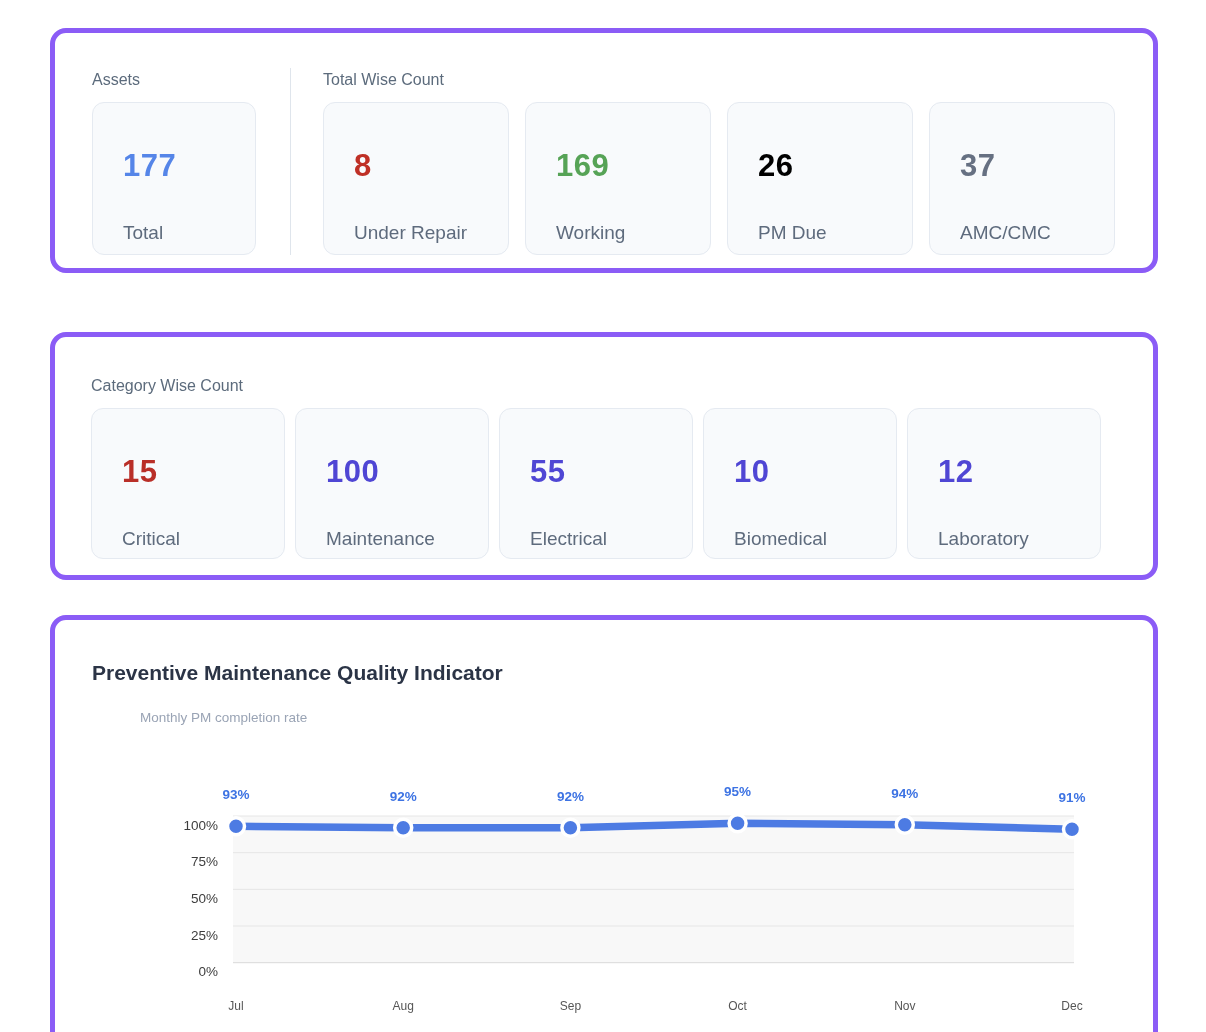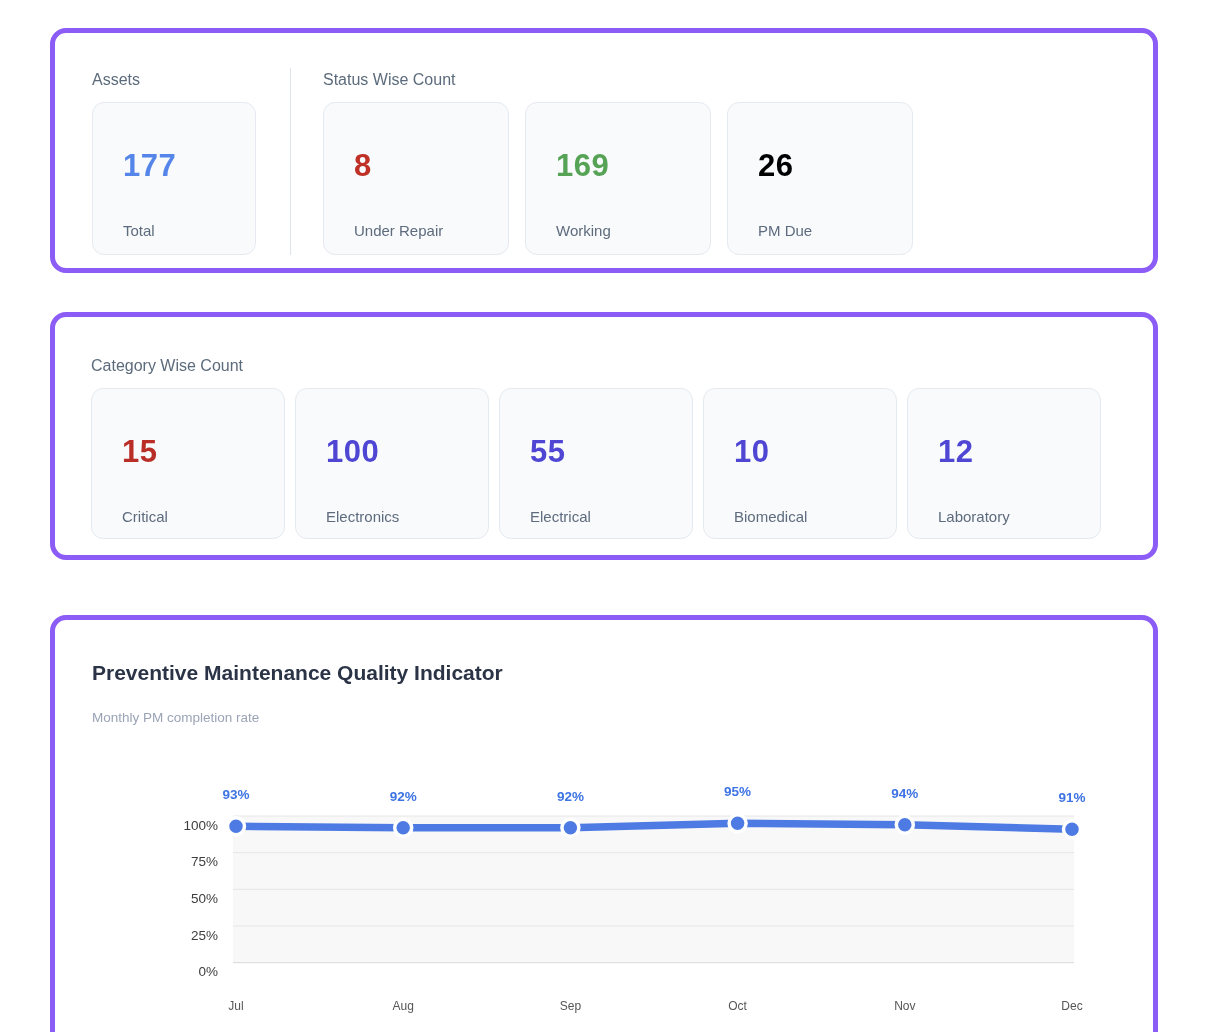--- a/index.html
+++ b/index.html
@@ -1,98 +1,102 @@
 <!DOCTYPE html>
 <html><head>
 <meta charset="utf-8">
 <style>
   * { margin:0; padding:0; box-sizing:border-box; }
   html,body { width:1206px; height:1032px; background:#ffffff; overflow:hidden;
               font-family:"Liberation Sans", sans-serif; position:relative; }
   .card { position:absolute; left:50px; width:1108px; background:#ffffff;
           border:5px solid #8b5cf6; border-radius:16px; }
   #card-assets   { top:28px;  height:245px; }
-  #card-category { top:312px; height:248px; }
+  #card-category { top:332px; height:248px; }
   #card-pm       { top:615px; height:455px; }
 
   .section-title { font-size:16px; color:#5c6b7c; font-weight:400; }
 
   
   .assets-inner { display:flex; padding:38px 0 0 37px; }
   .col-assets { width:164px; flex:0 0 auto; }
   .v-divider { width:1px; height:187px; background:#dfe5ec; margin:-3px 32px 0 34px; flex:0 0 auto; }
   .col-status { flex:1; }
   .tiles-row { display:flex; gap:16px; margin-top:13px; }
 
   .stat-tile { background:#f8fafc; border:1px solid #e5eaf1; border-radius:12px;
                height:153px; padding:47px 0 0 30px; }
   .stat-tile.cat { height:151px; width:194px; }
   .stat-tile.assets-total { width:164px; }
   .stat-tile.status { width:186px; }
   .stat-value { font-size:31px; font-weight:700; line-height:31px; letter-spacing:0.5px; }
-  .stat-label { margin-top:41px; font-size:15px; color:#5e6b7d; }
+  .stat-label { margin-top:41px; font-size:19px; color:#5e6b7d; }
 
   
   .cat-inner { padding:40px 0 0 36px; }
   .cat-inner .tiles-row { gap:10px; margin-top:13px; }
 
   
   .pm-inner { padding:41px 0 0 37px; }
   .pm-title { font-size:21px; font-weight:700; color:#2b3446; line-height:24px; }
-  .pm-subtitle { margin-top:25px; font-size:13.5px; color:#9aa4b5; }
+  .pm-subtitle { margin-top:25px; font-size:13.5px; color:#9aa4b5;margin-left:48px; }
   #pm-chart-svg { position:absolute; left:0; top:155px; width:1108px; height:262px; display:block; }
 </style>
 </head>
 <body>
 
 <div class="card" id="card-assets">
   <div class="assets-inner">
     <div class="col-assets">
       <div class="section-title">Assets</div>
       <div class="tiles-row">
         <div class="stat-tile assets-total">
           <div class="stat-value" style="color: rgb(85, 133, 232);">177</div>
           <div class="stat-label">Total</div>
         </div>
       </div>
     </div>
 
     <div class="v-divider"></div>
 
     <div class="col-status">
-      <div class="section-title">Status Wise Count</div>
+      <div class="section-title">Total Wise Count</div>
       <div class="tiles-row">
         <div class="stat-tile status">
           <div class="stat-value" style="color: rgb(191, 48, 38);">8</div>
           <div class="stat-label">Under Repair</div>
         </div>
         <div class="stat-tile status">
           <div class="stat-value" style="color: rgb(86, 163, 86);">169</div>
           <div class="stat-label">Working</div>
         </div>
         <div class="stat-tile status">
           <div class="stat-value" style="color: #000000;">26</div>
           <div class="stat-label">PM Due</div>
+        </div>
+        <div class="stat-tile status">
+          <div class="stat-value" style="color: rgb(102, 112, 130);">37</div>
+          <div class="stat-label">AMC/CMC</div>
         </div>
       </div>
     </div>
   </div>
 </div>
 
 <div class="card" id="card-category">
   <div class="cat-inner">
     <div class="section-title">Category Wise Count</div>
     <div class="tiles-row">
       <div class="stat-tile cat">
         <div class="stat-value" style="color: rgb(185, 47, 40);">15</div>
         <div class="stat-label">Critical</div>
       </div>
       <div class="stat-tile cat">
         <div class="stat-value" style="color: rgb(79, 70, 212);">100</div>
-        <div class="stat-label">Electronics</div>
+        <div class="stat-label">Maintenance</div>
       </div>
       <div class="stat-tile cat">
         <div class="stat-value" style="color: rgb(79, 70, 212);">55</div>
         <div class="stat-label">Electrical</div>
       </div>
       <div class="stat-tile cat">
         <div class="stat-value" style="color: rgb(79, 70, 212);">10</div>
         <div class="stat-label">Biomedical</div>
       </div>
       <div class="stat-tile cat">

